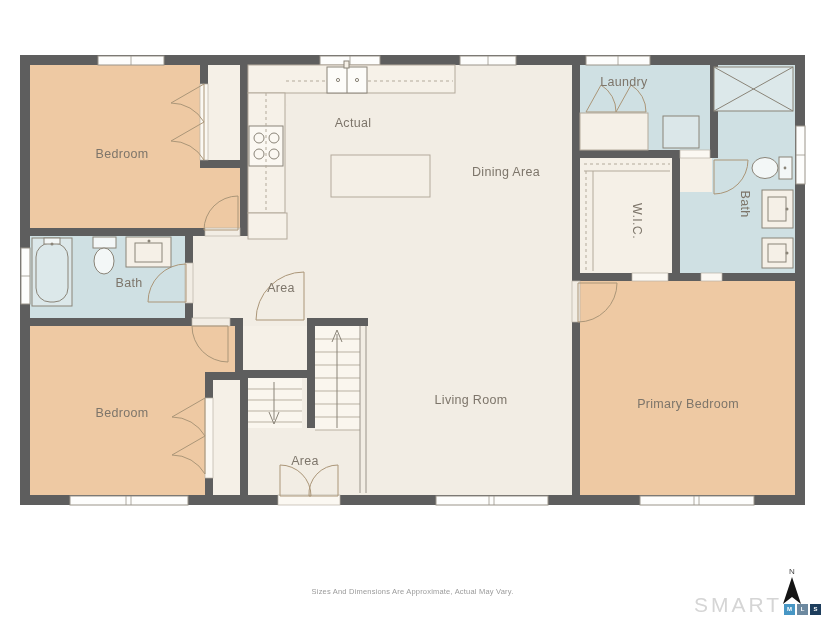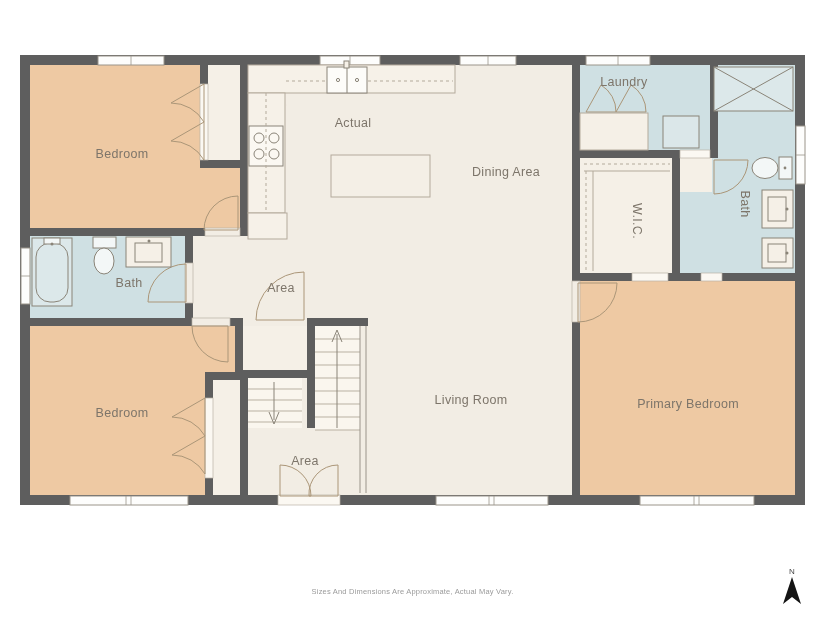--- a/index.html
+++ b/index.html
@@ -259,14 +259,20 @@
 
 <div id="disclaimer">Sizes And Dimensions Are Approximate, Actual May Vary.</div>
 
 <div id="compass">
   <div id="compass-n">N</div>
   <svg width="24" height="30" viewBox="0 0 24 30">
     <polygon points="12,1 3,28 12,21 21,28" fill="#141414"></polygon>
   </svg>
 </div>
 
-
+<div id="logo">
+  <span id="logo-text">SMART</span>
+  <span class="mls-badge" style="background:#4796c4">M</span>
+  <span class="mls-badge" style="background:#6d89a0">L</span>
+  <span class="mls-badge" style="background:#1d3d5c">S</span>
 </div>
 
+</div>
+
 </body></html>

